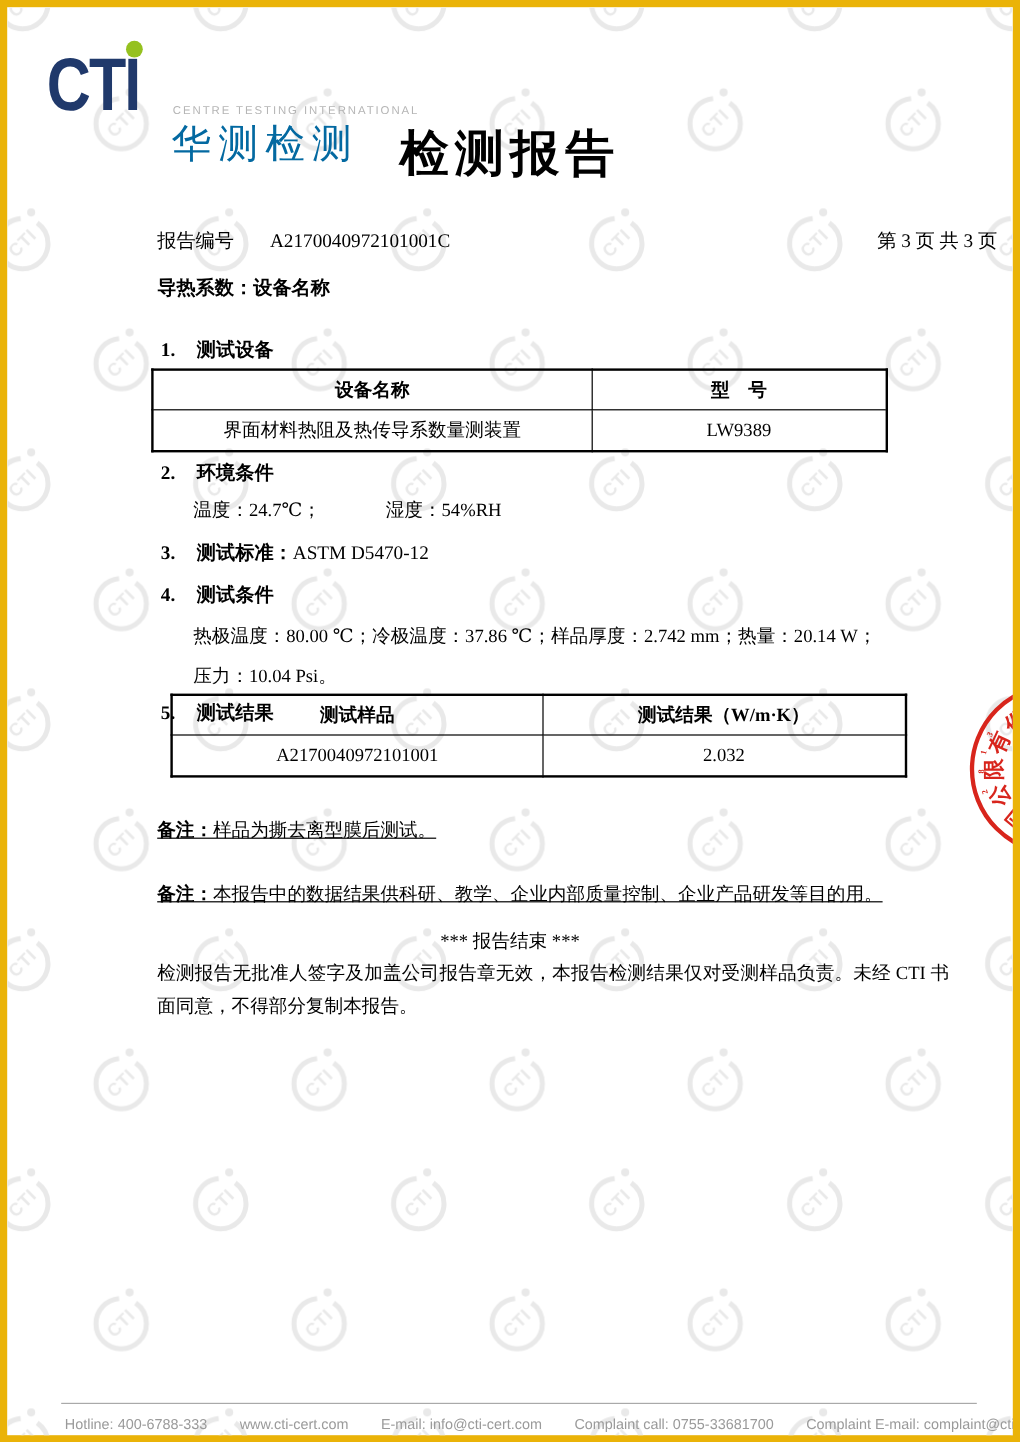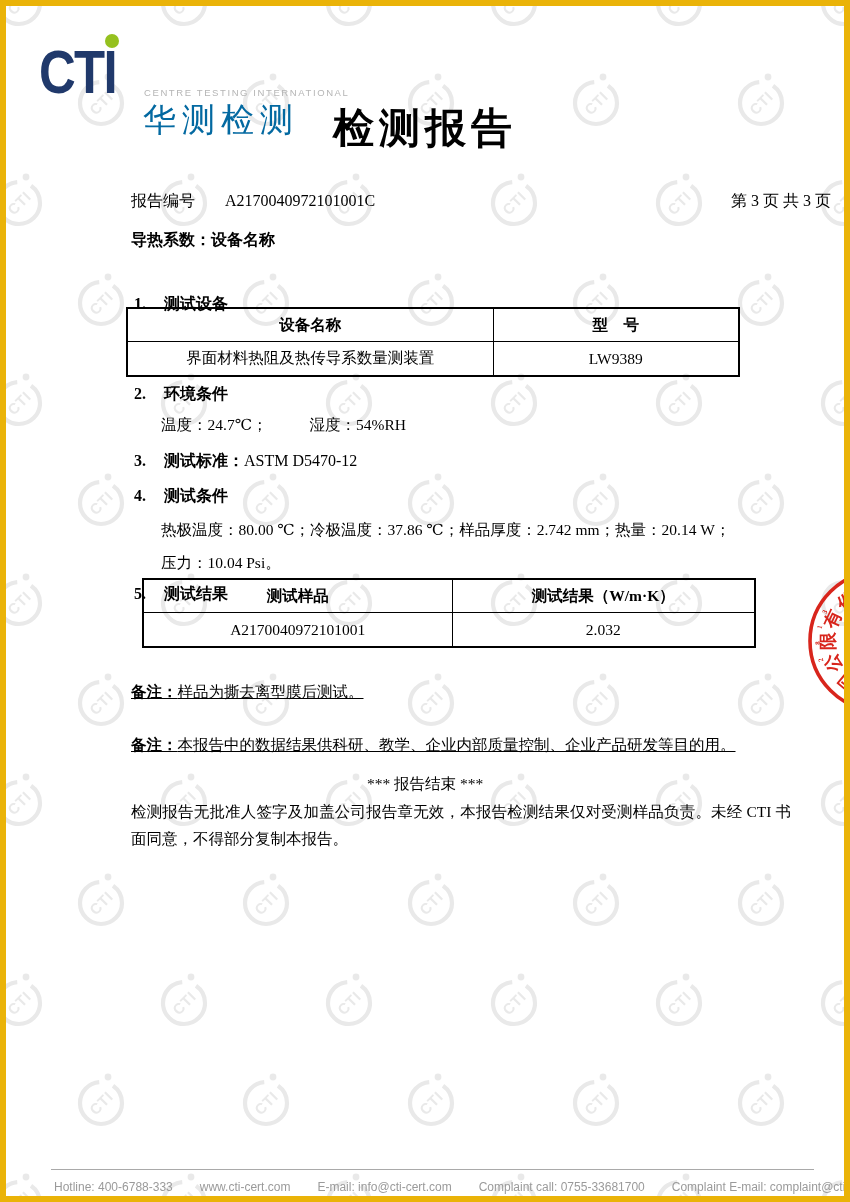--- a/index.html
+++ b/index.html
@@ -101,21 +101,21 @@
     <div class="report-row">
       <span class="report-no-label">报告编号</span>
       <span class="report-no-value">A2170040972101001C</span>
       <span class="page-info">第 3 页 共 3 页</span>
     </div>
 
     <div class="test-item-row">
       <span>导热系数：</span><span>设备名称</span>
     </div>
 
-    <div class="sec" style="top:276px;margin-top:12px;">
+    <div class="sec" style="top:276px;">
       <span class="no">1.</span><span>测试设备</span>
     </div>
 
     <table class="rpt" id="tbl-equipment">
       <colgroup>
           <col style="width:366px">
           <col style="width:246px">
         </colgroup>
       <tbody>
           <tr>
@@ -126,21 +126,21 @@
         <td style="height:33px">界面材料热阻及热传导系数量测装置</td>
         <td>LW9389</td>
       </tr>
     </tbody>
       </table>
 
     <div class="sec" style="top:378px;">
       <span class="no">2.</span><span>环境条件</span>
     </div>
     <div class="body-line" style="top:409px;">
-      <span style="margin-right:42px;">温度：24.7℃；</span><span>湿度：54%RH</span>
+      <span style="margin-right:54px;">温度：24.7℃；</span><span>湿度：54%RH</span>
     </div>
 
     <div class="sec" style="top:445px;">
       <span class="no">3.</span><span>测试标准：</span><span class="plain">ASTM D5470-12</span>
     </div>
 
     <div class="sec" style="top:480px;">
       <span class="no">4.</span><span>测试条件</span>
     </div>
     <div class="body-line" style="top:514px;">热极温度：80.00 ℃；冷极温度：37.86 ℃；样品厚度：2.742 mm；热量：20.14 W；</div>

